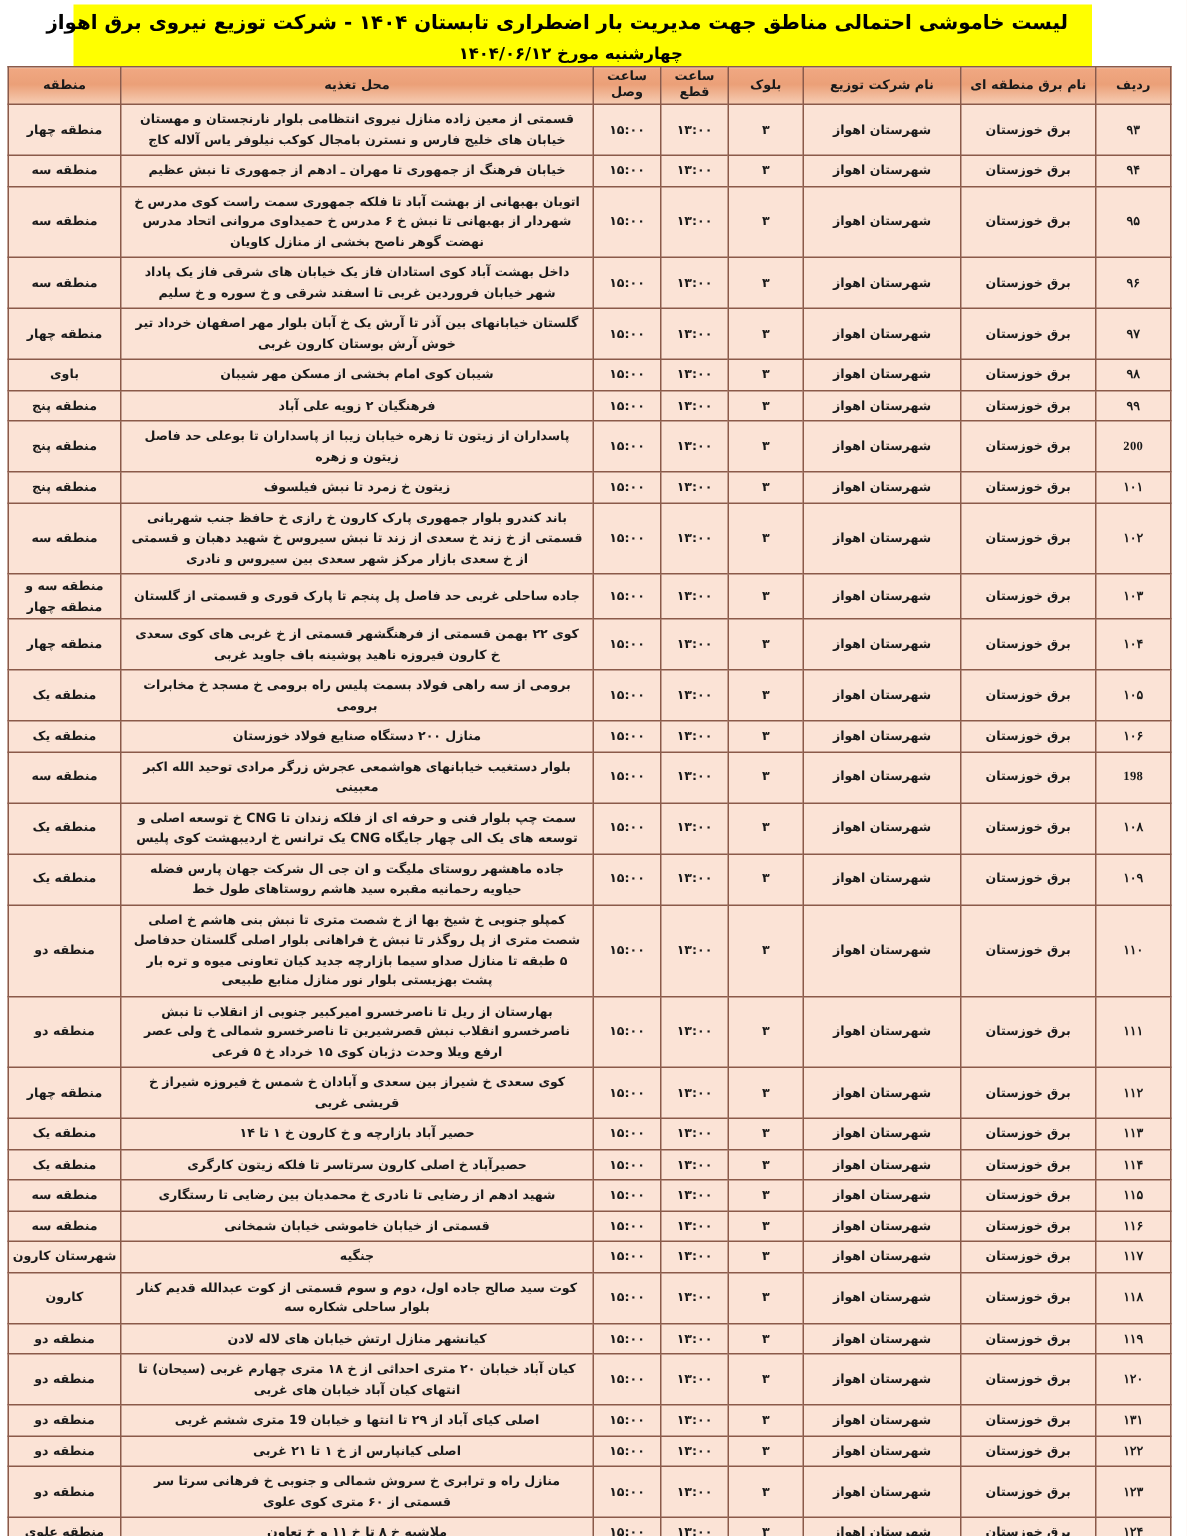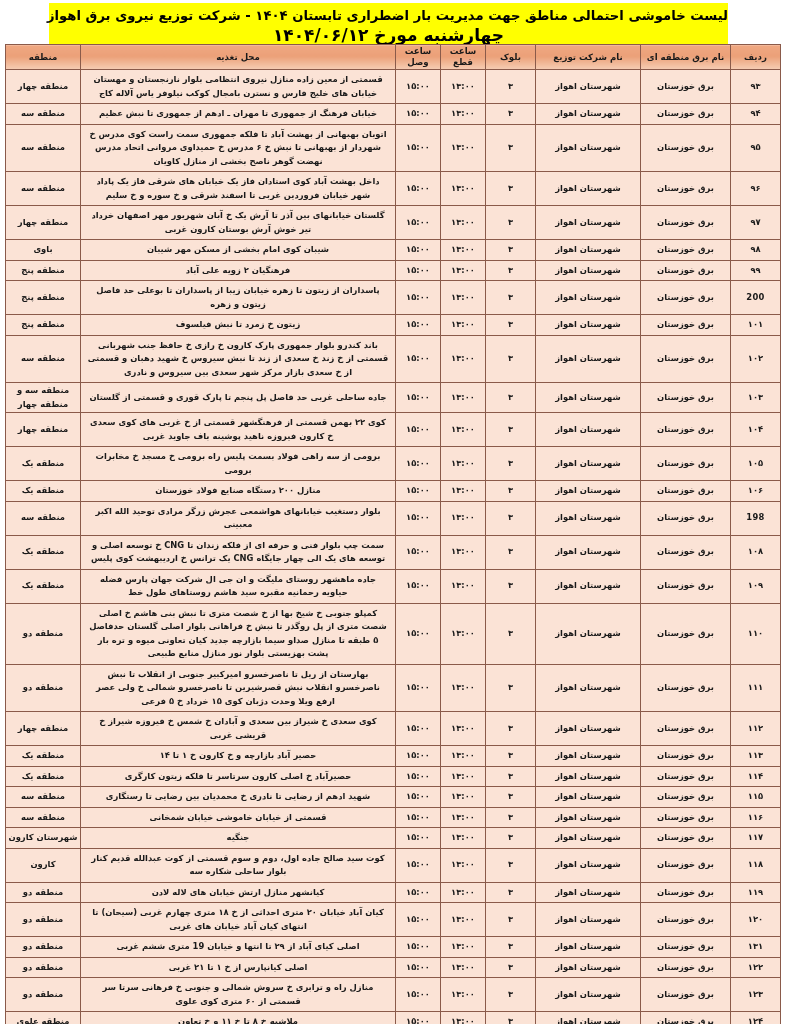--- a/index.html
+++ b/index.html
@@ -23,33 +23,33 @@
   }
 
   
   .title-banner {
     position: absolute;
     top: 3px;
     right: 63px;
     width: 679px;
     background: #ffff00;
     text-align: center;
-    padding: 3px 0 5px 0;
+    padding: 3px 16px 5px 0;
     box-sizing: border-box;
   }
   .title-line-1 {
     font-size: 13.2px;
     font-weight: bold;
     color: #000000;
     line-height: 20px;
     white-space: nowrap;
     letter-spacing: -0.1px;
   }
   .title-line-2 {
-    font-size: 17px;
+    font-size: 11px;
     font-weight: bold;
     color: #000000;
     line-height: 19px;
     white-space: nowrap;
   }
 
   
   .outage-table {
     position: absolute;
     top: 44px;
@@ -84,21 +84,21 @@
     line-height: 13.5px;
   }
   td.c-feed {
     font-size: 8.3px;
     line-height: 13.6px;
     text-align: center;
     padding: 3px 5px;
     font-weight: bold;
   }
   td.c-zone   { font-size: 8.5px; }
-  td.c-num    { font-size: 9px; letter-spacing: 0.3px; }
+  td.c-num    { font-size: 9px; letter-spacing: 0.3px; font-family: Liberation Serif, serif; }
   td.c-time   { font-size: 8.8px; letter-spacing: 0.2px; }
   td.c-block  { font-size: 9px; }
   td.c-dist   { font-size: 8.6px; }
   td.c-region { font-size: 8.6px; }
 
   
   col.w-num    { width: 50px; }
   col.w-region { width: 90px; }
   col.w-dist   { width: 105px; }
   col.w-block  { width: 50px; }
@@ -181,21 +181,21 @@
           <td class="c-feed">داخل بهشت آباد   کوی استادان فاز یک خیابان های شرقی   فاز یک پاداد شهر خیابان فروردین غربی تا اسفند شرقی و خ سوره و خ سلیم</td>
           <td class="c-zone">منطقه سه</td>
         </tr>
         <tr>
           <td class="c-num">۹۷</td>
           <td class="c-region">برق خوزستان</td>
           <td class="c-dist">شهرستان اهواز</td>
           <td class="c-block">۳</td>
           <td class="c-time">۱۳:۰۰</td>
           <td class="c-time">۱۵:۰۰</td>
-          <td class="c-feed">گلستان خیابانهای بین آذر تا آرش یک   خ آبان شهریور   مهر   اصفهان   خرداد   تیر   خوش   آرش   بوستان   کارون غربی</td>
+          <td class="c-feed">گلستان خیابانهای بین آذر تا آرش یک   خ آبان بلوار   مهر   اصفهان   خرداد   تیر   خوش   آرش   بوستان   کارون غربی</td>
           <td class="c-zone">منطقه چهار</td>
         </tr>
         <tr>
           <td class="c-num">۹۸</td>
           <td class="c-region">برق خوزستان</td>
           <td class="c-dist">شهرستان اهواز</td>
           <td class="c-block">۳</td>
           <td class="c-time">۱۳:۰۰</td>
           <td class="c-time">۱۵:۰۰</td>
           <td class="c-feed">شیبان کوی امام   بخشی از مسکن مهر شیبان</td>

